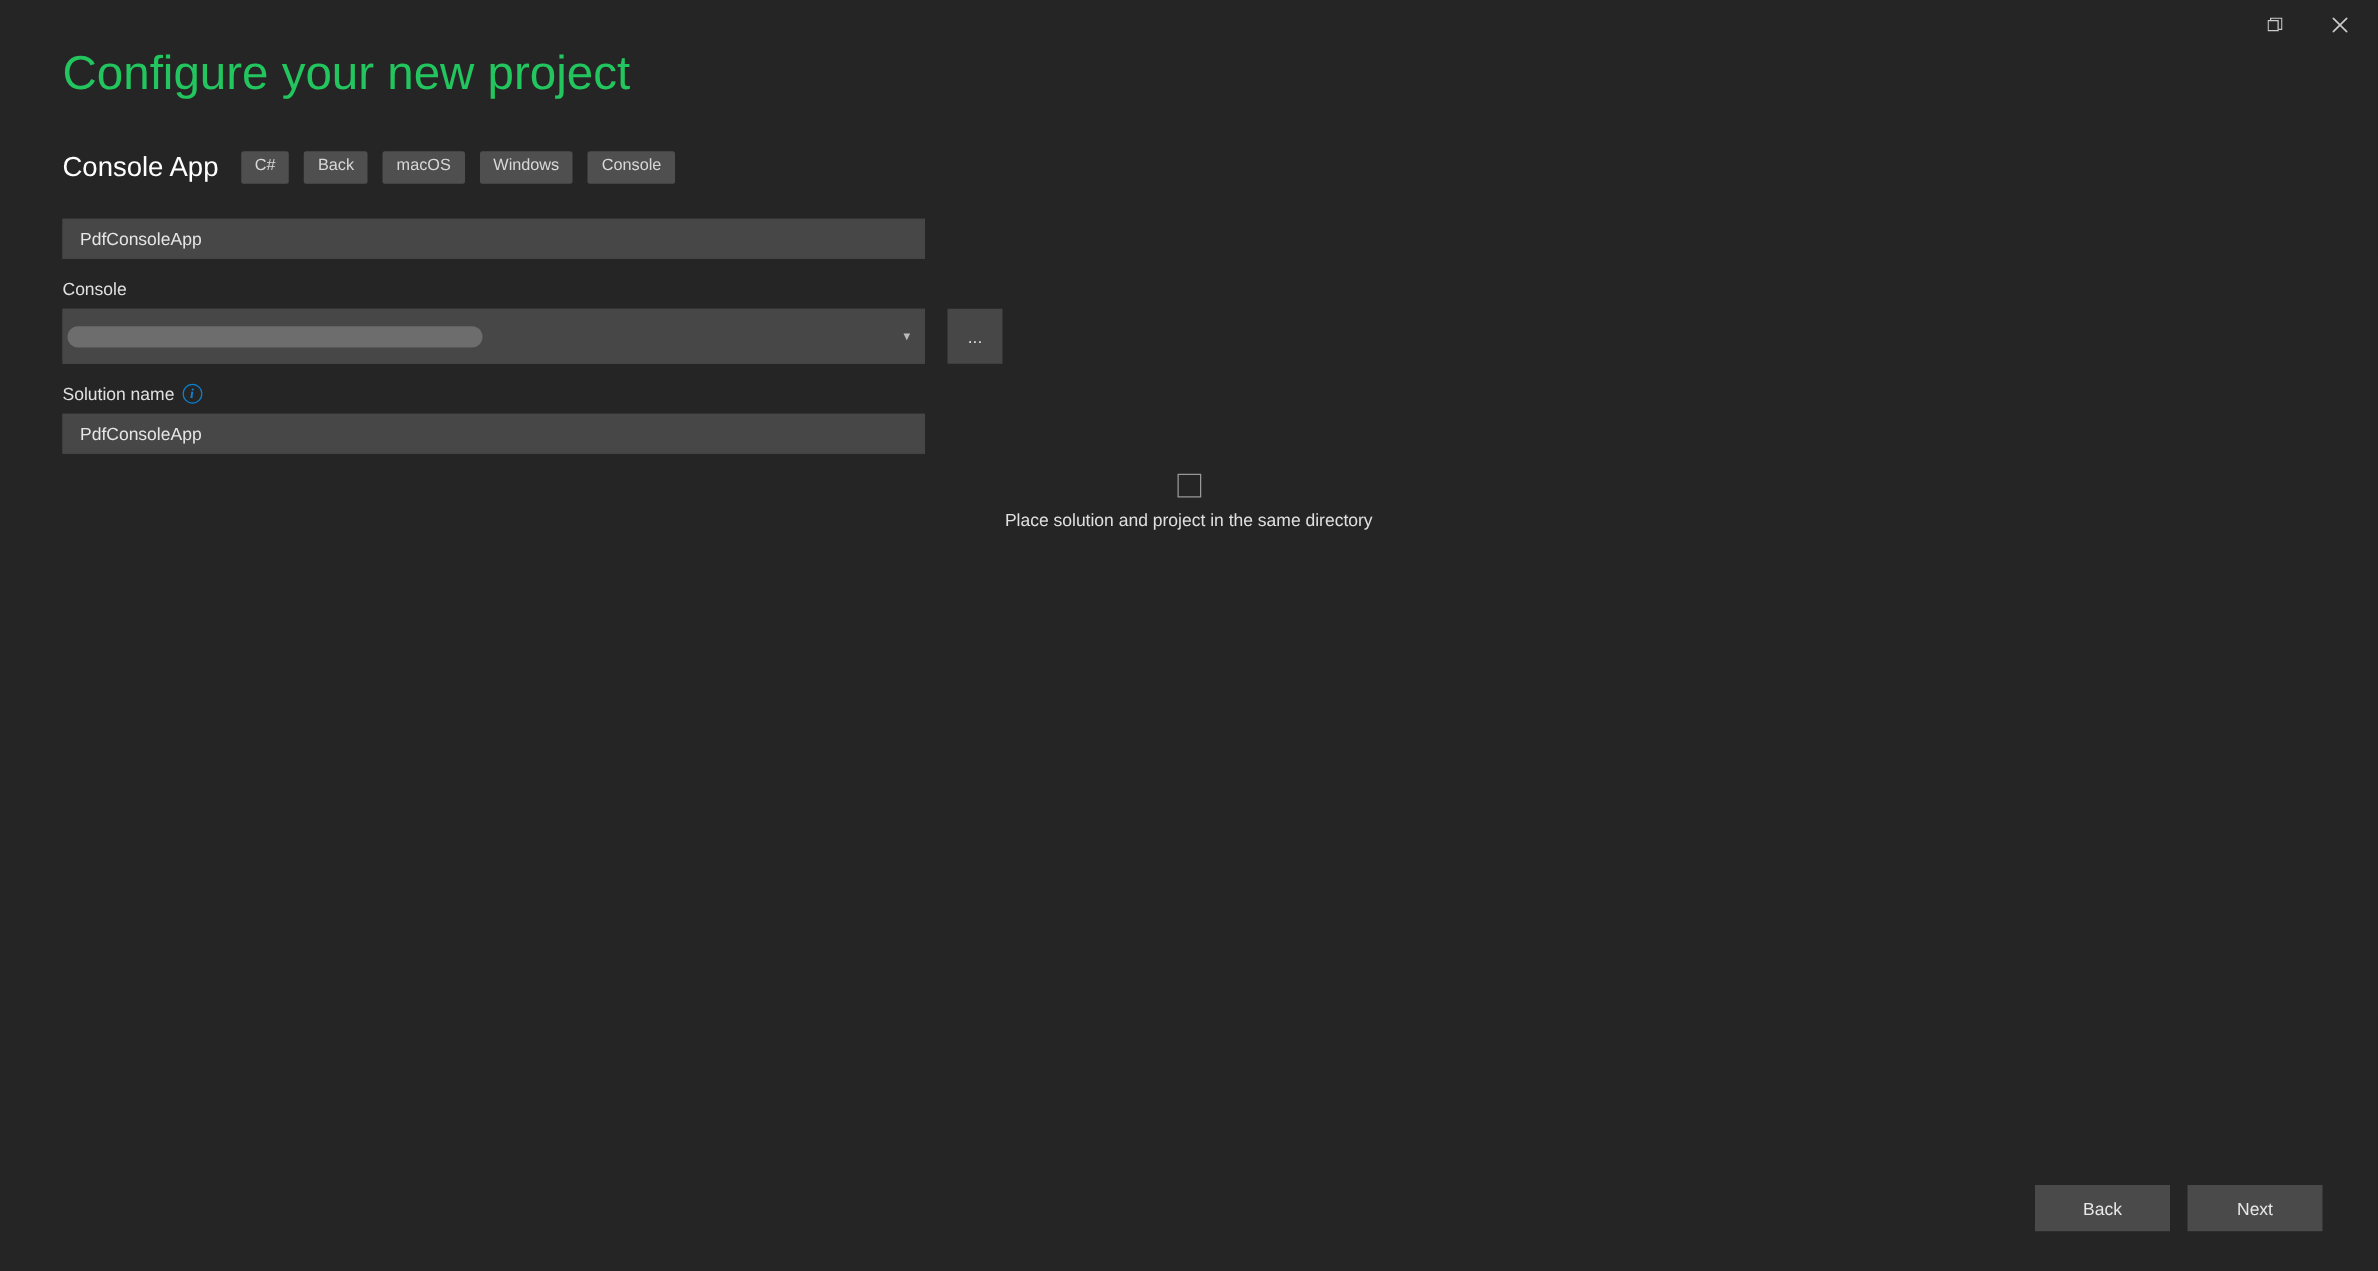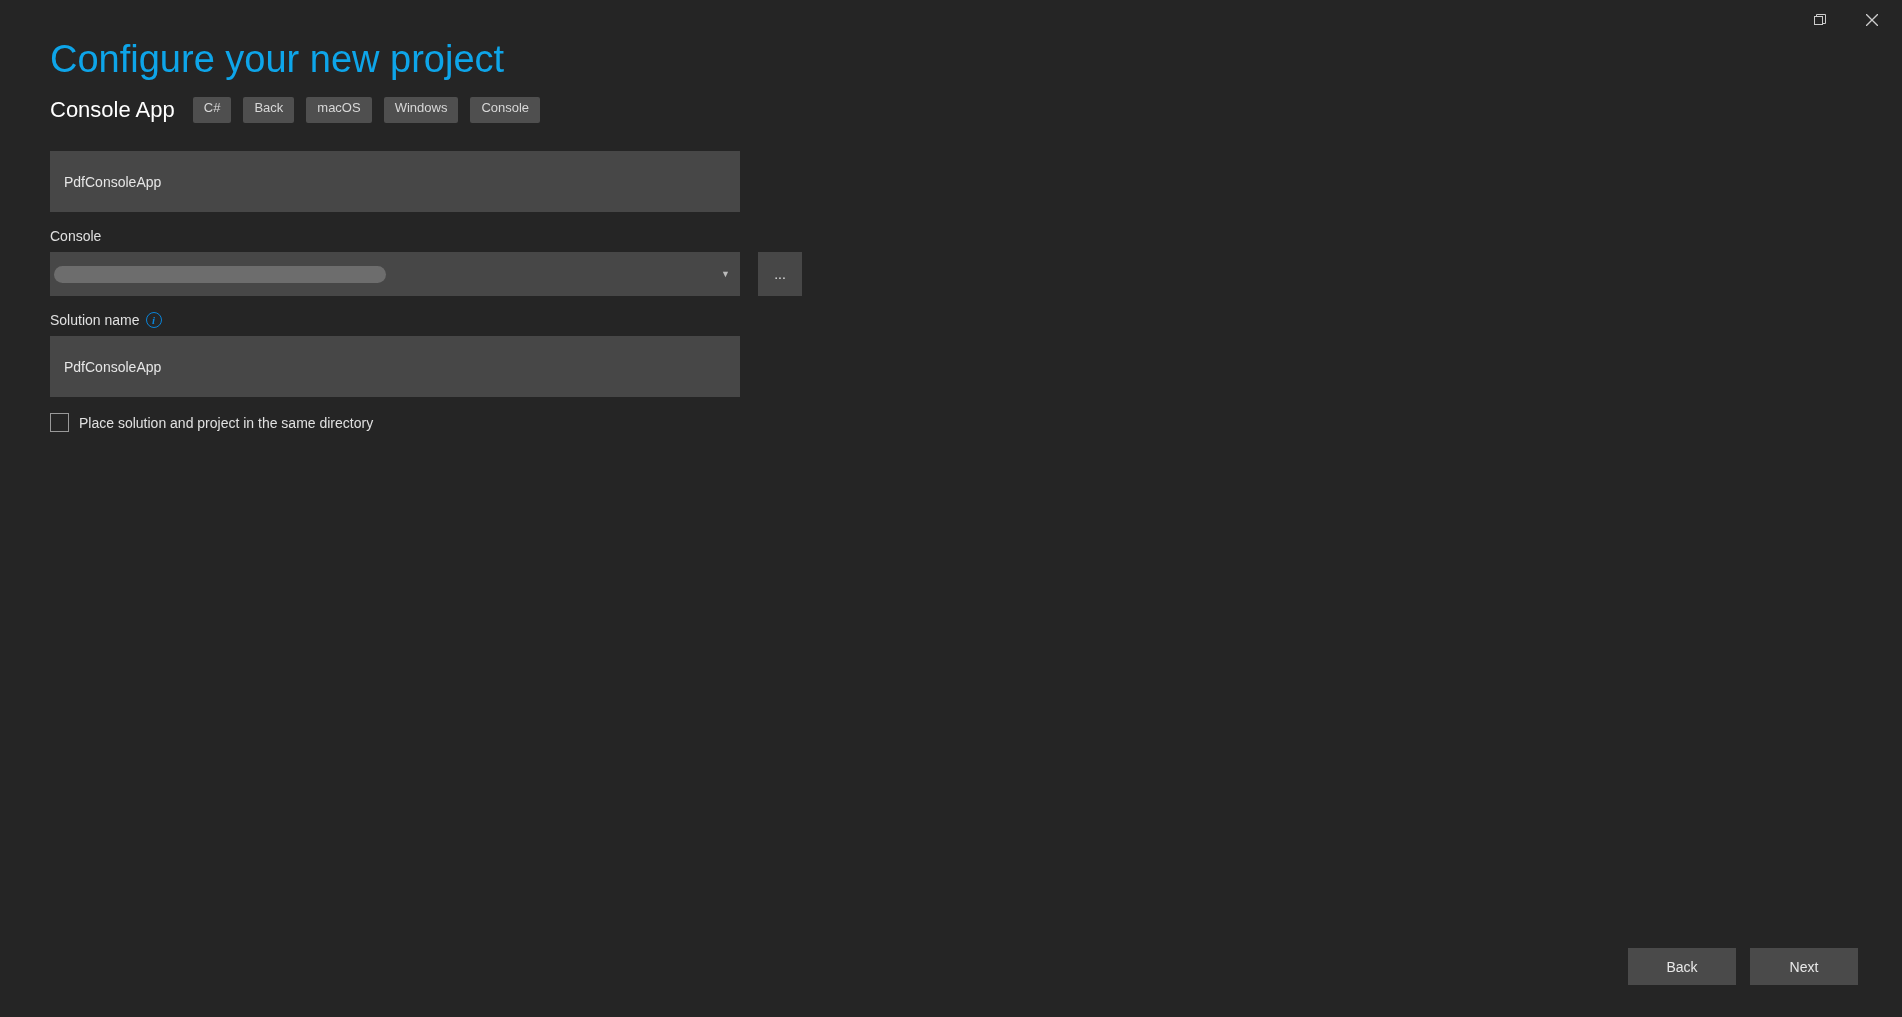--- a/index.html
+++ b/index.html
@@ -37,22 +37,22 @@
       color: #cccccc;
     }
     
     .content {
       padding: 38px 50px 50px 50px;
     }
     
     .page-title {
       font-size: 38px;
       font-weight: 400;
-      color: #0ea5e9;
-      margin-bottom: 16px;
+      color: #22c55e;
+      margin-bottom: 40px;
     }
     
     .project-type-row {
       display: flex;
       gap: 18px;
       margin-bottom: 28px;
     }
     
     .project-type-name {
       font-size: 22px;
@@ -96,21 +96,21 @@
       border: 1.5px solid #0a84d8;
       color: #0a84d8;
       font-size: 11px;
       font-weight: bold;
       font-family: Georgia, serif;
       font-style: italic;
     }
     
     .text-input {
       width: 690px;
-      height: 61px;
+      height: 32px;
       background-color: #474747;
       border: 1px solid #474747;
       color: #e6e6e6;
       padding: 0 13px;
       font-size: 14px;
       font-family: inherit;
       outline: none;
     }
     
     .location-row {
@@ -166,20 +166,21 @@
       font-size: 14px;
       display: flex;
       align-items: center;
       justify-content: center;
     }
     
     .checkbox-row {
       display: flex;
       align-items: center;
       gap: 10px;
+      flex-direction: column;
     }
     
     .checkbox {
       width: 19px;
       height: 19px;
       border: 1px solid #999;
       background-color: transparent;
       cursor: pointer;
     }
     

